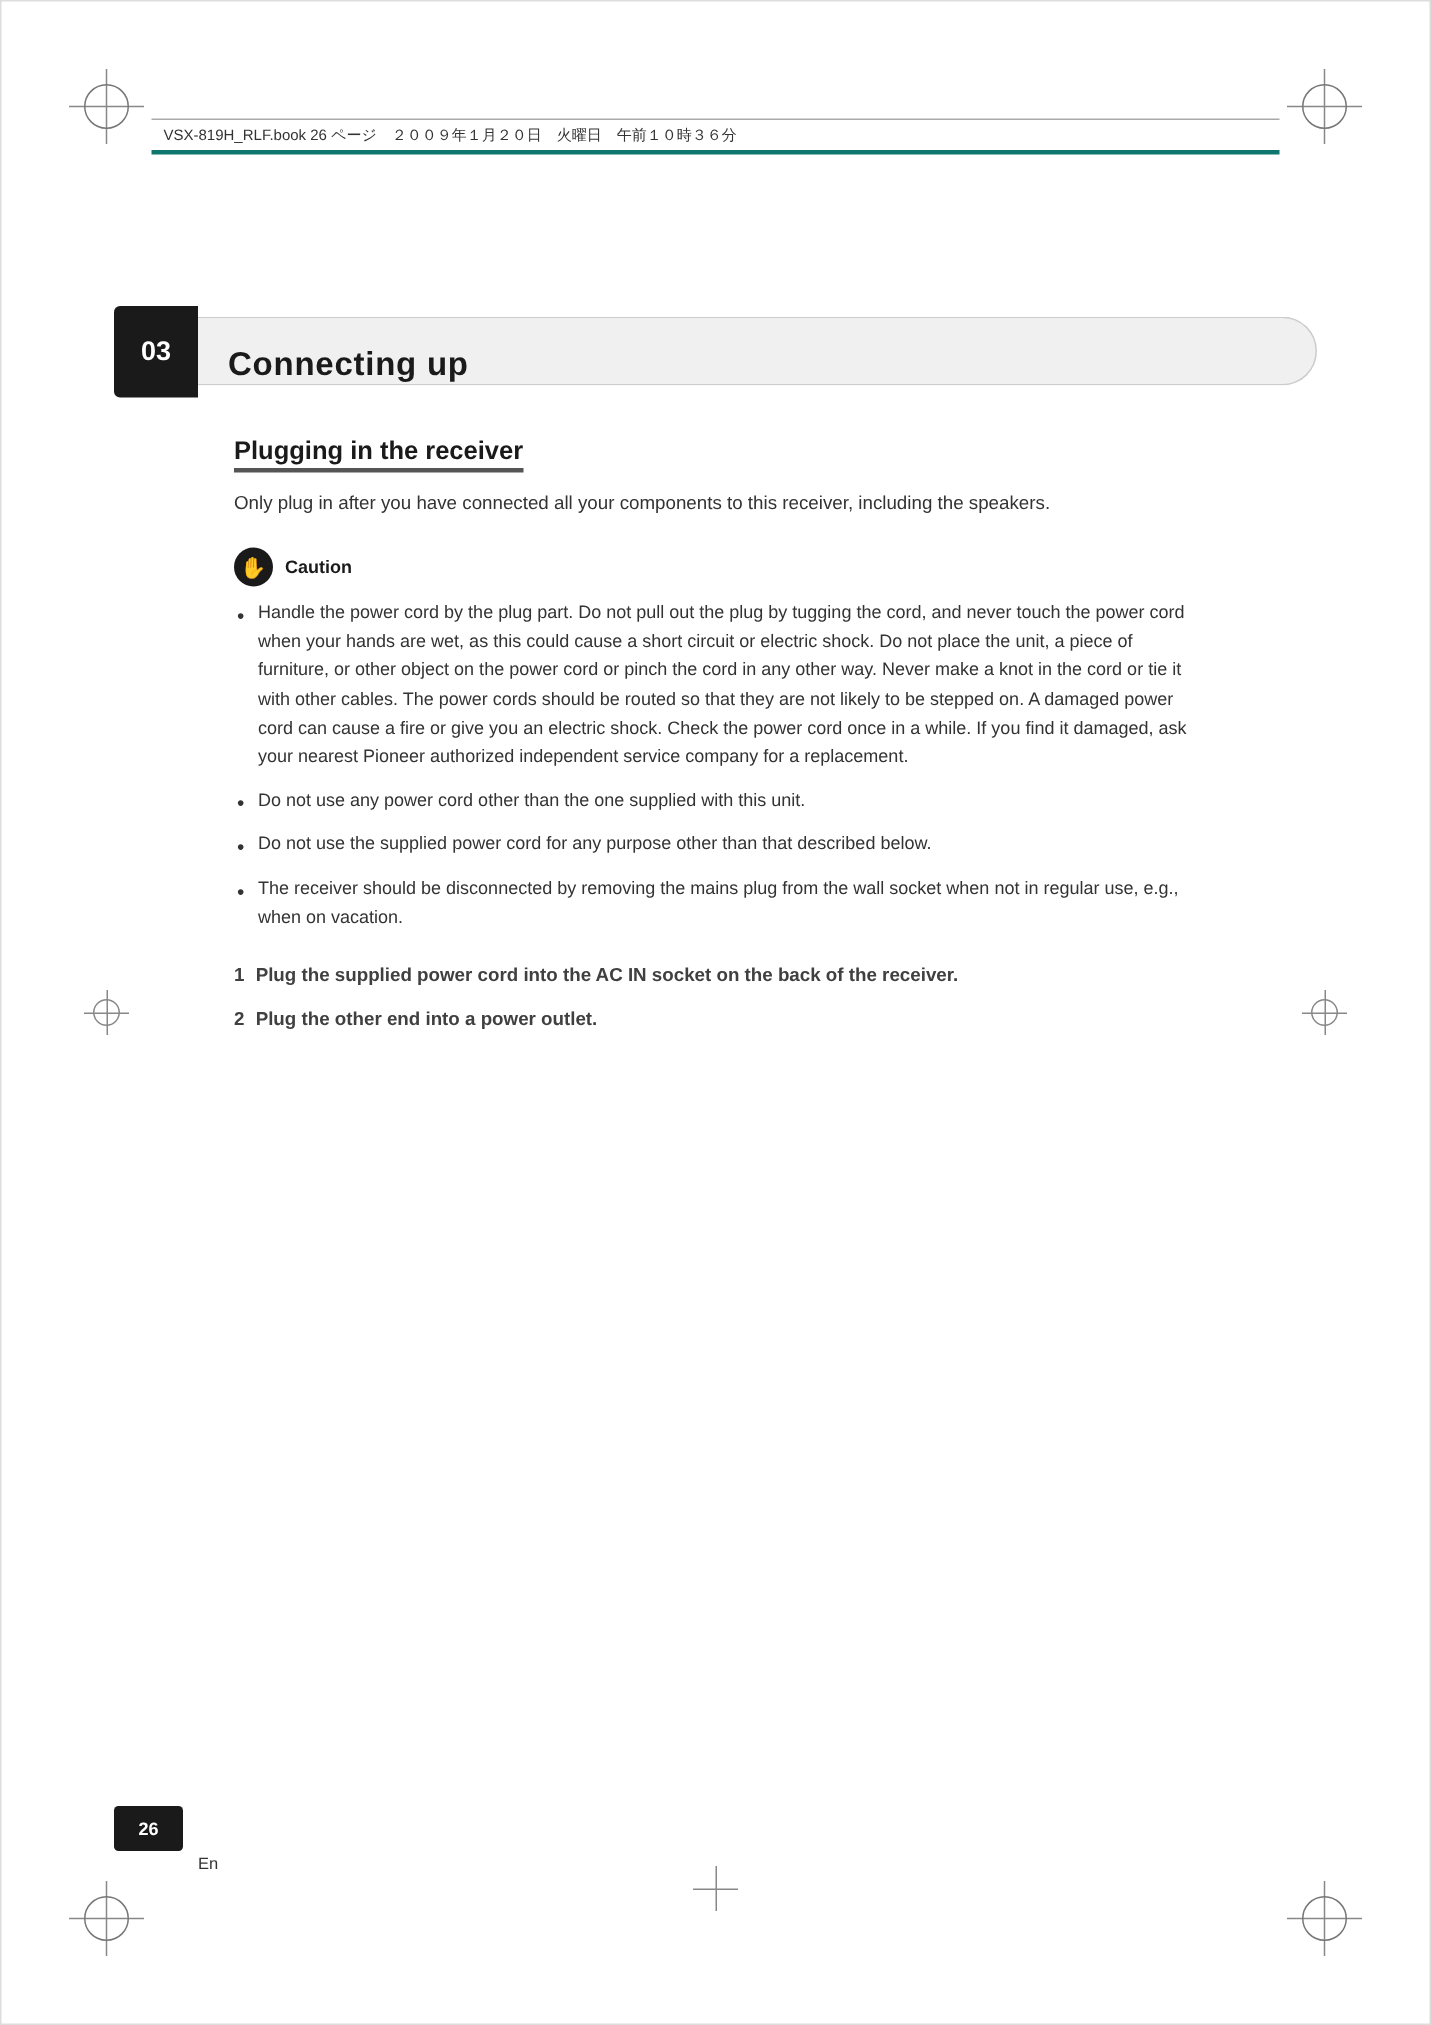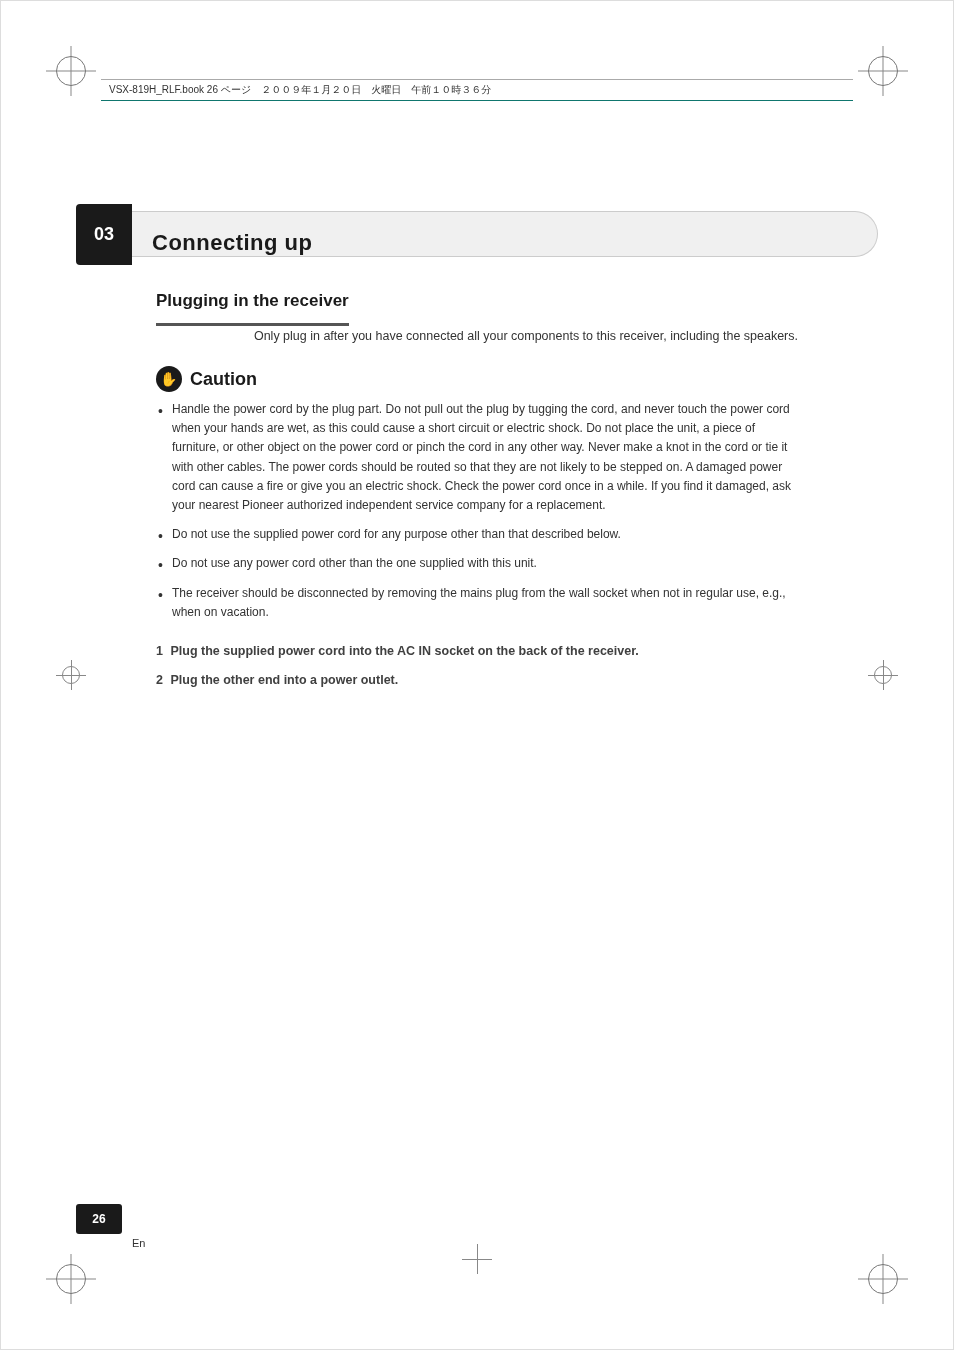--- a/index.html
+++ b/index.html
@@ -49,21 +49,21 @@
 
     
     .header-meta {
       position: absolute;
       top: 78px;
       left: 100px;
       right: 100px;
       font-size: 10px;
       color: #333;
       border-top: 1px solid #aaa;
-      border-bottom: 1px solid #0f766e;
+      border-bottom: 3px solid #0f766e;
       padding: 3px 8px;
       display: flex;
       align-items: center;
     }
 
     
     .chapter-header {
       position: absolute;
       top: 210px;
       left: 75px;
@@ -112,31 +112,31 @@
       top: 290px;
       left: 155px;
       right: 155px;
     }
 
     
     .section-heading {
       font-size: 17px;
       font-weight: bold;
       color: #1a1a1a;
-      padding-bottom: 12px;
+      margin-bottom: 10px;
+      padding-bottom: 1px;
       border-bottom: 3px solid #555;
       display: inline-block;
     }
 
     .section-intro {
       font-size: 12.5px;
       color: #333;
       line-height: 1.6;
       margin-bottom: 20px;
-      text-align: right;
     }
 
     
     .caution-container {
       margin-bottom: 20px;
     }
 
     .caution-header {
       display: flex;
       align-items: center;
@@ -155,21 +155,21 @@
       flex-shrink: 0;
     }
 
     .caution-icon-inner {
       color: #ffffff;
       font-size: 14px;
       font-weight: bold;
     }
 
     .caution-label {
-      font-size: 18px;
+      font-size: 12px;
       font-weight: bold;
       color: #1a1a1a;
     }
 
     .caution-list {
       list-style: none;
       padding: 0;
     }
 
     .caution-list li {
@@ -370,22 +370,22 @@
     
     <div class="caution-container">
       <div class="caution-header">
         <div class="caution-icon">
           <span class="caution-icon-inner">✋</span>
         </div>
         <span class="caution-label">Caution</span>
       </div>
       <ul class="caution-list">
         <li>Handle the power cord by the plug part. Do not pull out the plug by tugging the cord, and never touch the power cord when your hands are wet, as this could cause a short circuit or electric shock. Do not place the unit, a piece of furniture, or other object on the power cord or pinch the cord in any other way. Never make a knot in the cord or tie it with other cables. The power cords should be routed so that they are not likely to be stepped on. A damaged power cord can cause a fire or give you an electric shock. Check the power cord once in a while. If you find it damaged, ask your nearest Pioneer authorized independent service company for a replacement.</li>
+        <li>Do not use any power cord other than the one supplied with this unit.</li>
         <li>Do not use the supplied power cord for any purpose other than that described below.</li>
-        <li>Do not use any power cord other than the one supplied with this unit.</li>
         <li>The receiver should be disconnected by removing the mains plug from the wall socket when not in regular use, e.g., when on vacation.</li>
       </ul>
     </div>
 
     
     <div class="step">
       <span class="step-number">1</span>
       <span>Plug the supplied power cord into the AC IN socket on the back of the receiver.</span>
     </div>
 

